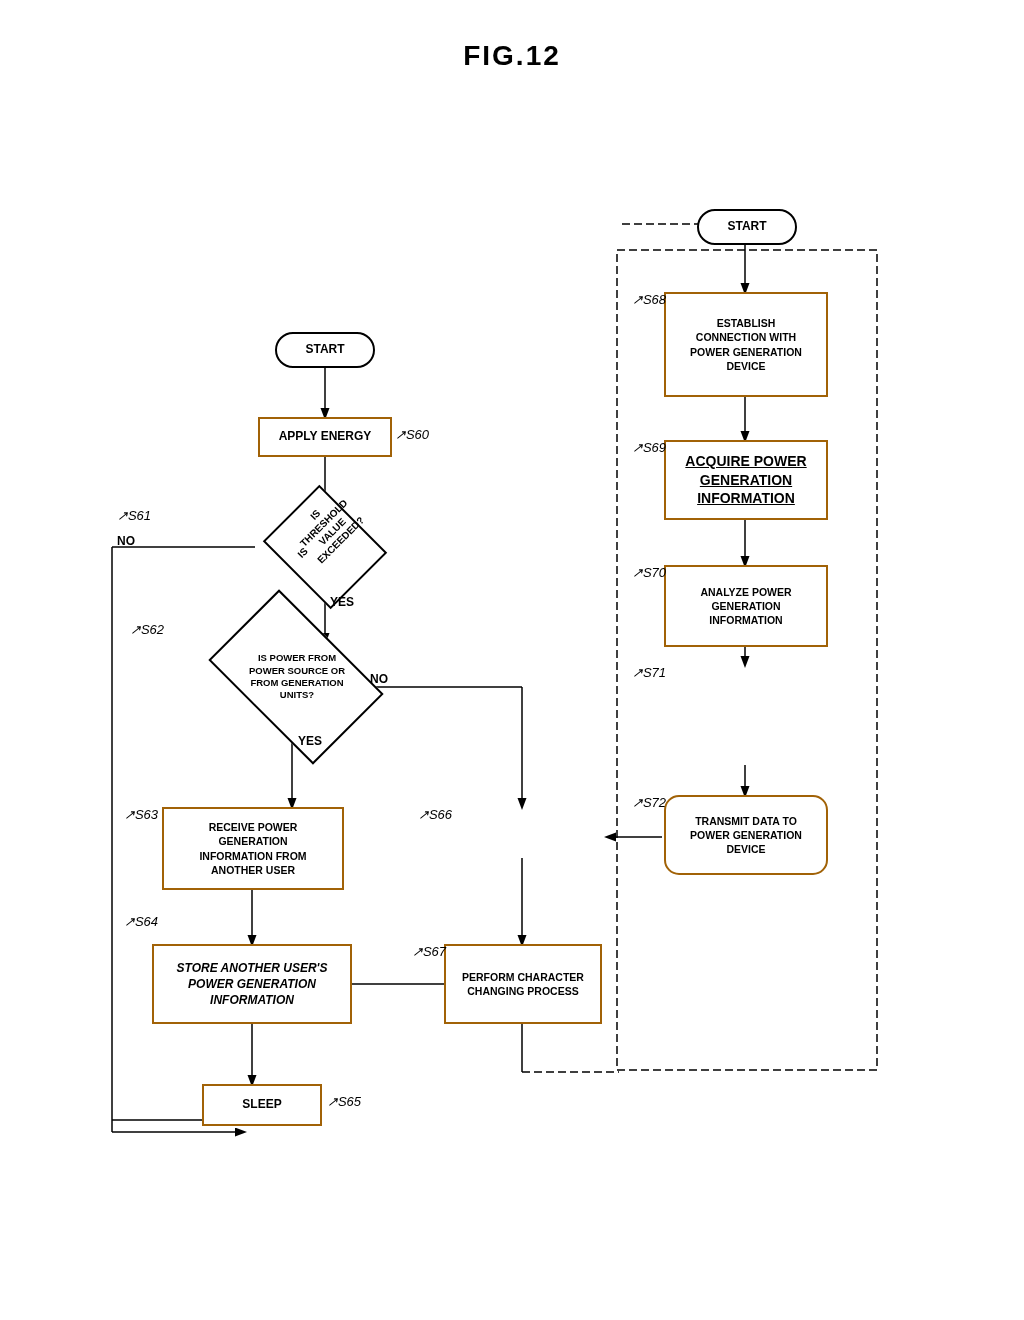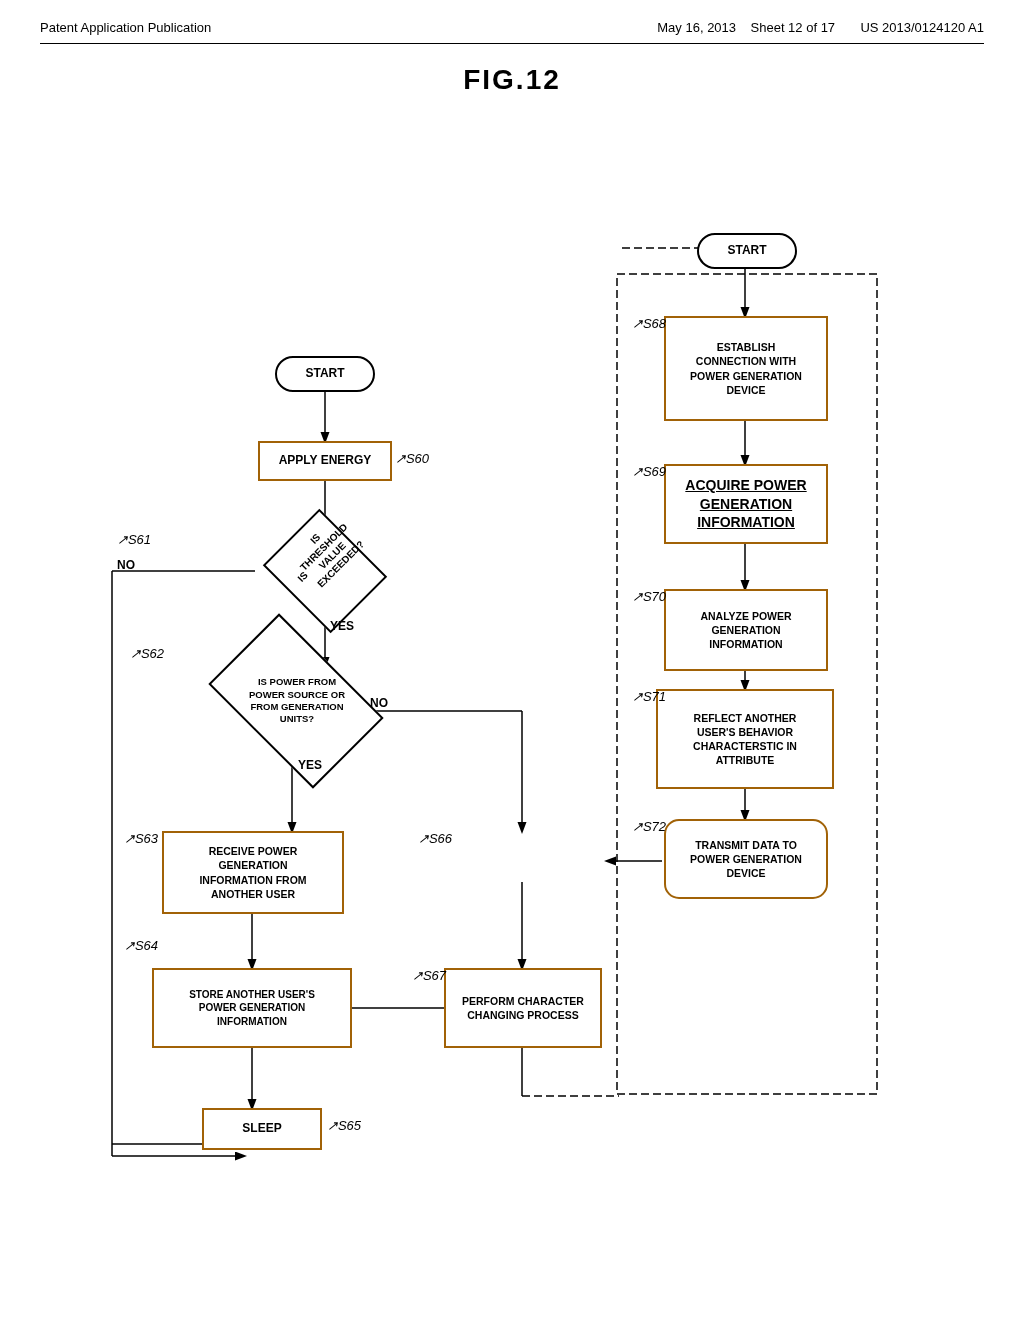--- a/index.html
+++ b/index.html
@@ -92,32 +92,20 @@
     .step-label {
       position: absolute;
       font-size: 13px;
       font-style: italic;
     }
   </style>
 </head>
 <body>
 
 <div class="page">
-  <div class="header">
-    <div class="header-left">
-      <span>Patent Application Publication</span>
-    </div>
-    <div class="header-right">
-      <span>
-        <span>May 16, 2013</span>&nbsp;&nbsp;&nbsp;
-        <span>Sheet 12 of 17</span>&nbsp;&nbsp;&nbsp;&nbsp;&nbsp;&nbsp;
-        <span>US 2013/0124120 A1</span>
-      </span>
-    </div>
-  </div>
 
   <div class="fig-title">FIG.12</div>
 
   <div class="diagram-container">
 
     <svg class="diagram-svg">
 
       <line x1="263" y1="245" x2="263" y2="305" stroke="#000" stroke-width="1.5" marker-end="url(#arrow)"></line>
 
       <line x1="263" y1="345" x2="263" y2="395" stroke="#000" stroke-width="1.5" marker-end="url(#arrow)"></line>
@@ -213,21 +201,21 @@
     <div class="label-text" style="left:308px; top:560px;">NO</div>
 
     <div class="fc-element rect" style="left:100px; top:695px; width:182px; height:83px;">
       <span style="font-size:10.5px; line-height:1.35;">RECEIVE POWER<br>GENERATION<br>INFORMATION FROM<br>ANOTHER USER</span>
     </div>
     <div class="step-label" style="left:62px; top:695px;">
       ↗<span>S63</span>
     </div>
 
     <div class="fc-element rect" style="left:90px; top:832px; width:200px; height:80px;">
-      <span style="font-size:10px; line-height:1.35;">STORE ANOTHER USER'S<br>POWER GENERATION<br>INFORMATION</span>
+      <span style="font-size:12px; line-height:1.35;font-style:italic;">STORE ANOTHER USER'S<br>POWER GENERATION<br>INFORMATION</span>
     </div>
     <div class="step-label" style="left:62px; top:802px;text-align:center;">
       ↗<span>S64</span>
     </div>
 
     <div class="fc-element rect" style="left:140px; top:972px; width:120px; height:42px;">
       <span>SLEEP</span>
     </div>
     <div class="step-label" style="left:265px; top:982px;">
       ↗<span>S65</span>
@@ -262,23 +250,20 @@
       ↗<span>S69</span>
     </div>
 
     <div class="fc-element rect" style="left:602px; top:453px; width:164px; height:82px;">
       <span style="font-size:10.5px; line-height:1.35;">ANALYZE POWER<br>GENERATION<br>INFORMATION</span>
     </div>
     <div class="step-label" style="left:570px; top:453px;">
       ↗<span>S70</span>
     </div>
 
-    <div class="fc-element rect" style="left:594px; top:553px; width:178px; height:100px;">
-      <span style="font-size:10.5px; line-height:1.35;">REFLECT ANOTHER<br>USER'S BEHAVIOR<br>CHARACTERSTIC IN<br>ATTRIBUTE</span>
-    </div>
     <div class="step-label" style="left:570px; top:553px;">
       ↗<span>S71</span>
     </div>
 
     <div class="fc-element rect" style="left:602px; top:683px; width:164px; height:80px;border-radius:15px;">
       <span style="font-size:10.5px; line-height:1.35;">TRANSMIT DATA TO<br>POWER GENERATION<br>DEVICE</span>
     </div>
     <div class="step-label" style="left:570px; top:683px;">
       ↗<span>S72</span>
     </div>

